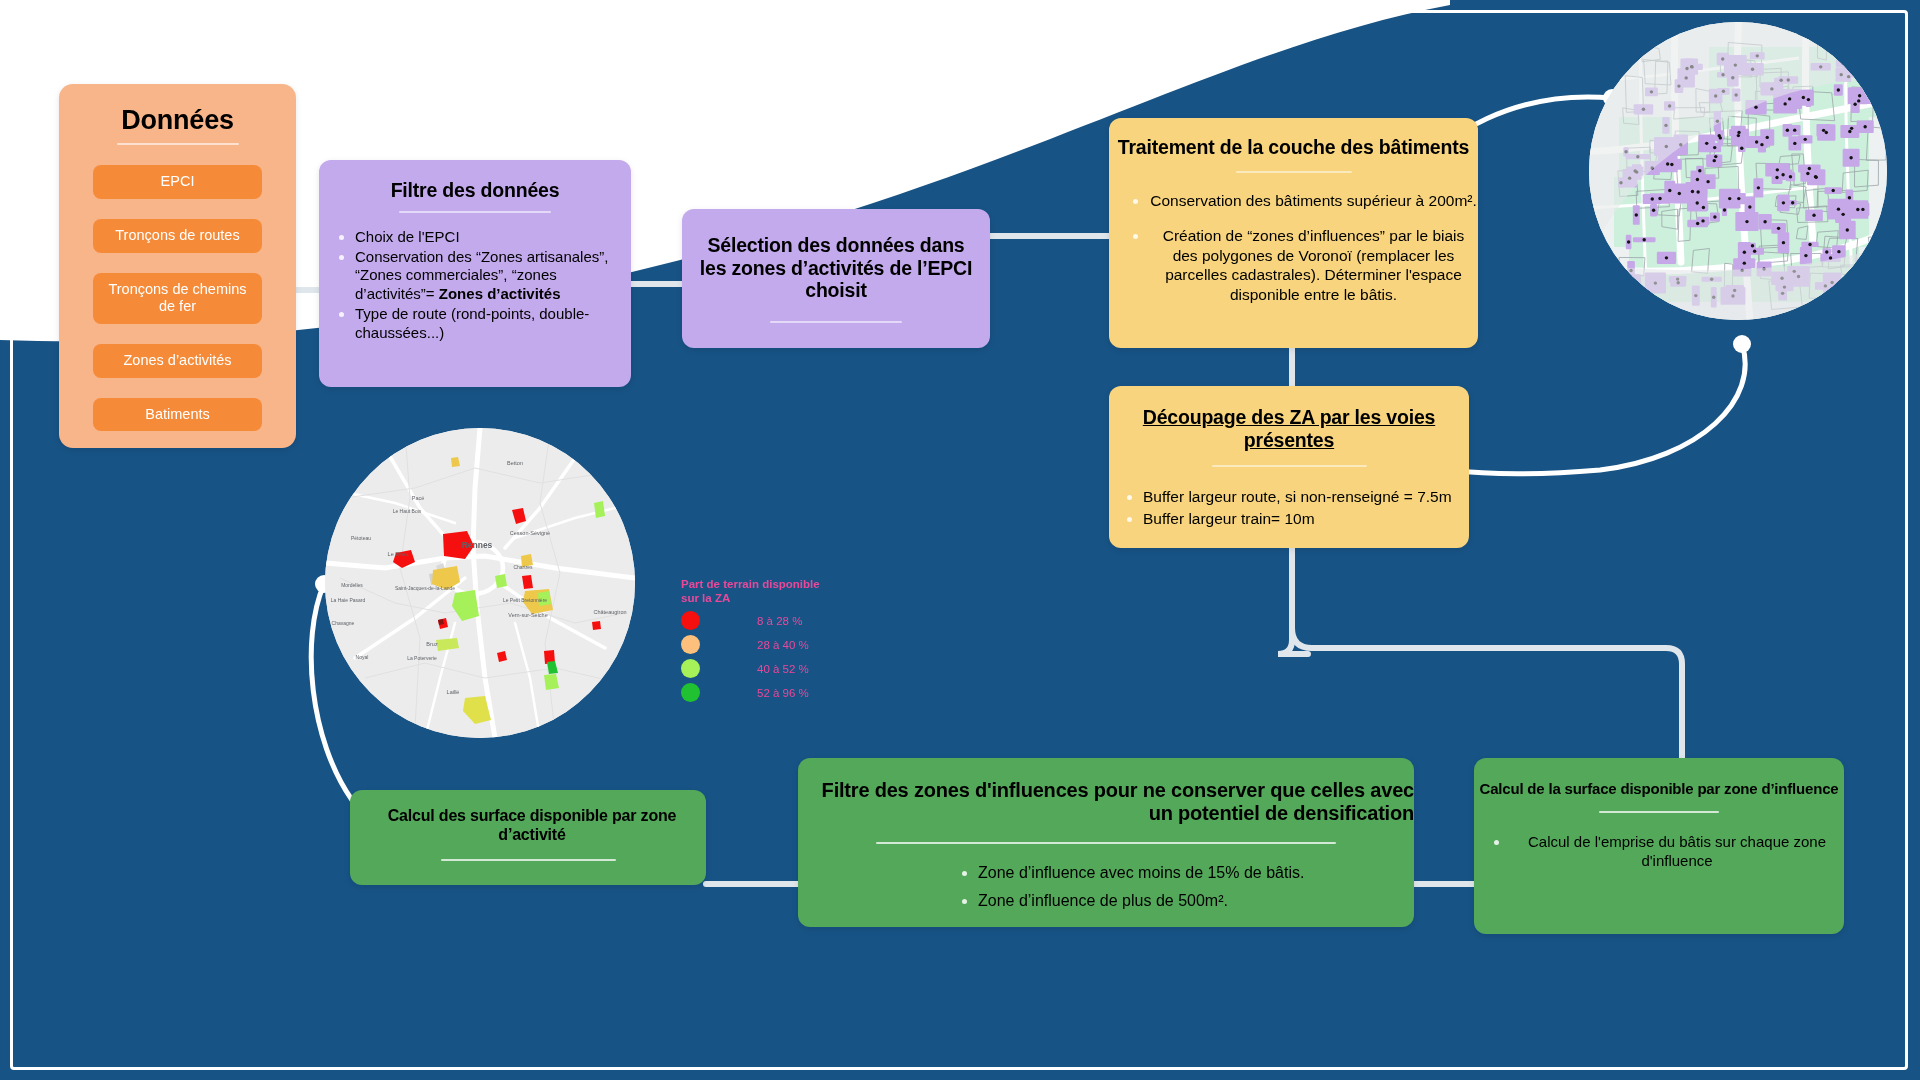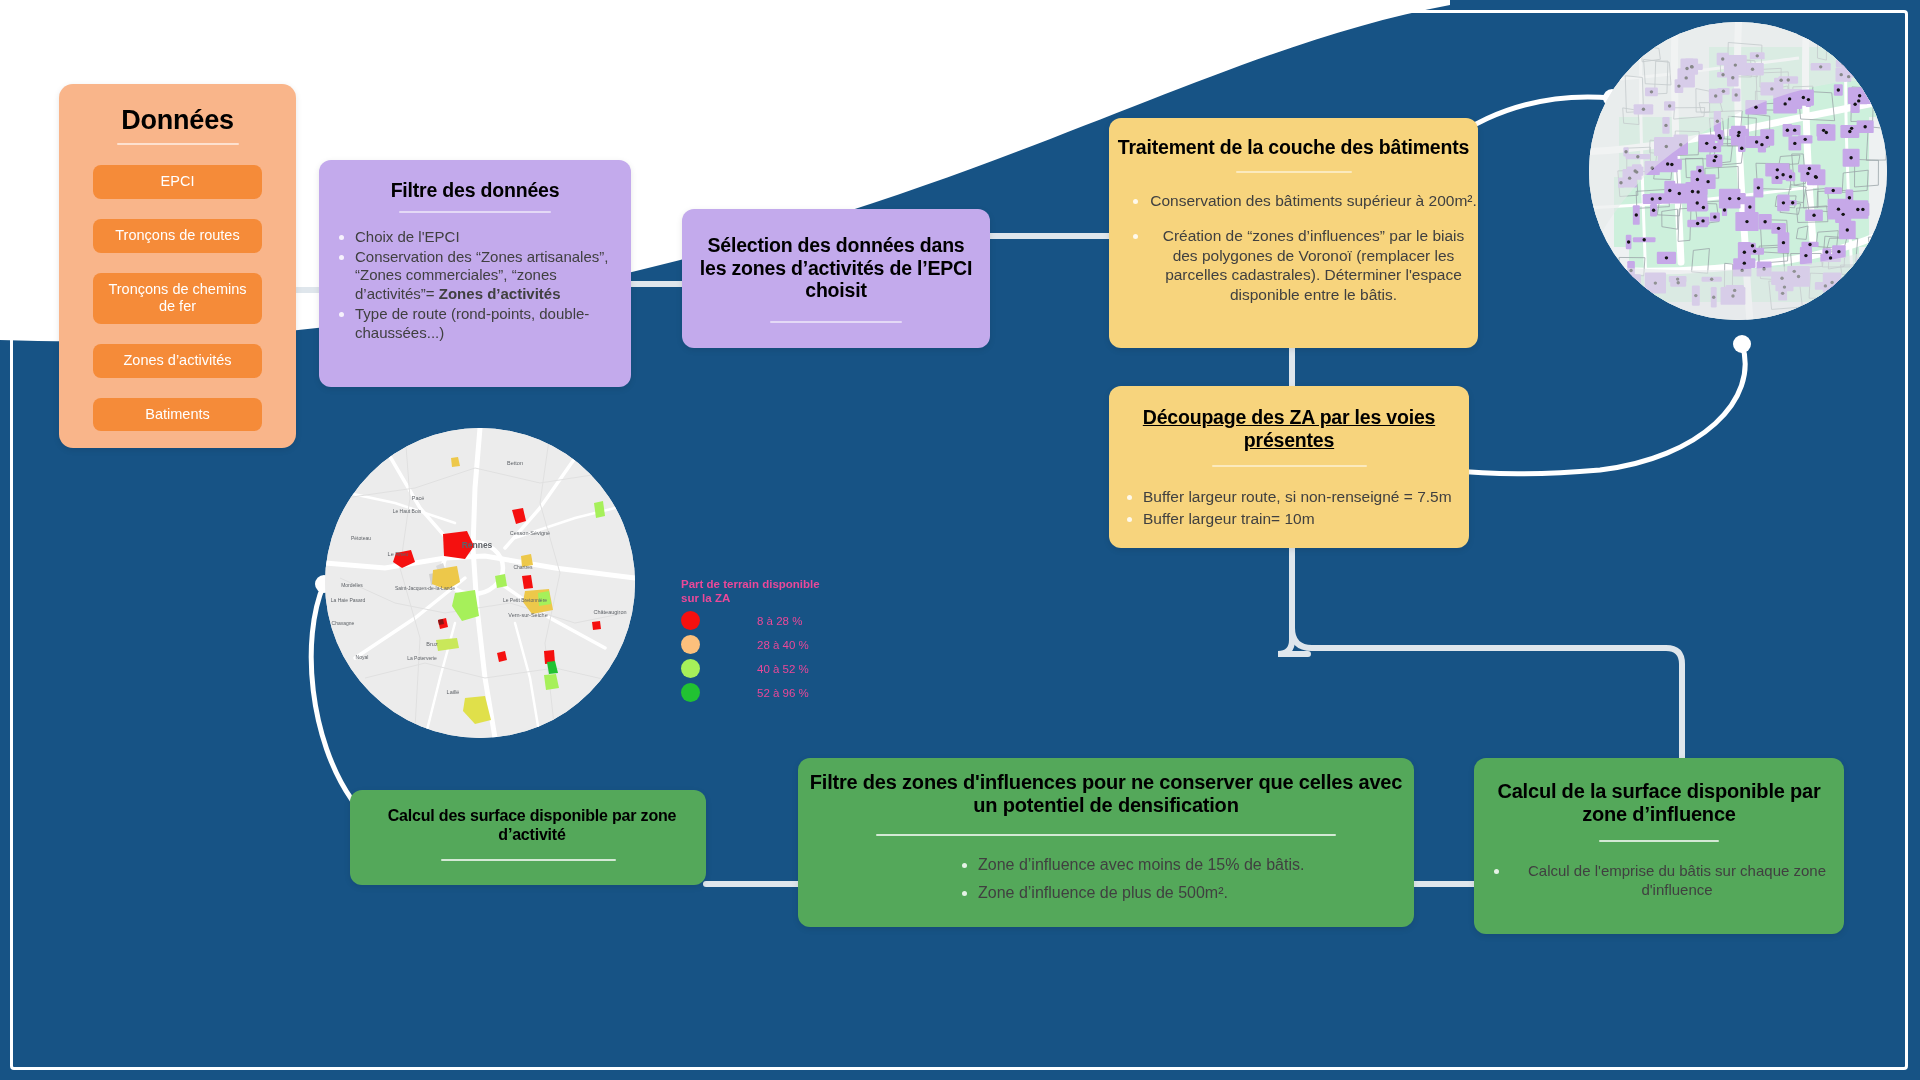--- a/index.html
+++ b/index.html
@@ -23,21 +23,21 @@
   .links{position:absolute;left:0;top:0;width:1920px;height:1080px;}
 
   
   .card{position:absolute;border-radius:12px;box-sizing:border-box;}
   .card .title{
     font-weight:bold;color:#000000;text-align:center;line-height:1.16;
     letter-spacing:-0.2px;
   }
   .rule{height:2px;background:rgba(255,255,255,.55);margin:10px auto 0;border-radius:2px;}
   .card ul{margin:0;padding:0 0 0 22px;list-style:disc;}
-  .card ul li{color:#404040;line-height:1.26;margin:0 0 2px 0;}
+  .card ul li{color:#000000;line-height:1.26;margin:0 0 2px 0;}
   .card ul li::marker{color:rgba(255,255,255,.85);}
 
   
   #donnees{
     left:59px;top:84px;width:237px;height:364px;
     background:#f9b58a;border-radius:14px;
     box-shadow:0 2px 6px rgba(0,0,0,.10);
     padding:0;
   }
   #donnees .title{font-size:27px;padding-top:21px;}
@@ -93,29 +93,29 @@
   .green{background:#54a85a;box-shadow:0 2px 6px rgba(0,0,0,.10);}
   #calcul-za{
     left:350px;top:790px;width:356px;height:95px;
   }
   #calcul-za .title{font-size:16px;padding-top:17px;margin-left:8px;}
   #calcul-za .rule{width:175px;margin-top:15px;background:rgba(255,255,255,.75);}
 
   #filtre-zi{
     left:798px;top:758px;width:616px;height:169px;
   }
-  #filtre-zi .title{font-size:20px;padding-top:13px;}
+  #filtre-zi .title{font-size:20px;padding-top:21px;text-align:right;}
   #filtre-zi .rule{width:460px;margin-top:17px;background:rgba(255,255,255,.75);}
   #filtre-zi ul{margin-top:19px;padding-left:180px;font-size:16px;}
   #filtre-zi ul li{margin-bottom:7px;}
 
   #calcul-zi{
     left:1474px;top:758px;width:370px;height:176px;
   }
-  #calcul-zi .title{font-size:20px;padding-top:22px;}
+  #calcul-zi .title{font-size:15px;padding-top:22px;}
   #calcul-zi .rule{width:120px;margin-top:14px;background:rgba(255,255,255,.75);}
   #calcul-zi ul{margin-top:20px;padding-left:36px;font-size:15px;}
   #calcul-zi ul li{text-align:center;}
 
   
   #legend{position:absolute;left:681px;top:578px;width:150px;color:#ec4899;}
   #legend .lg-title{font-size:11.5px;font-weight:bold;line-height:1.18;margin-bottom:6px;}
   .lg-row{display:flex;align-items:center;margin-bottom:5px;gap:48px;}
   .lg-dot{width:19px;height:19px;border-radius:50%;margin-right:9px;flex:none;}
   .lg-lab{font-size:11.5px;}

